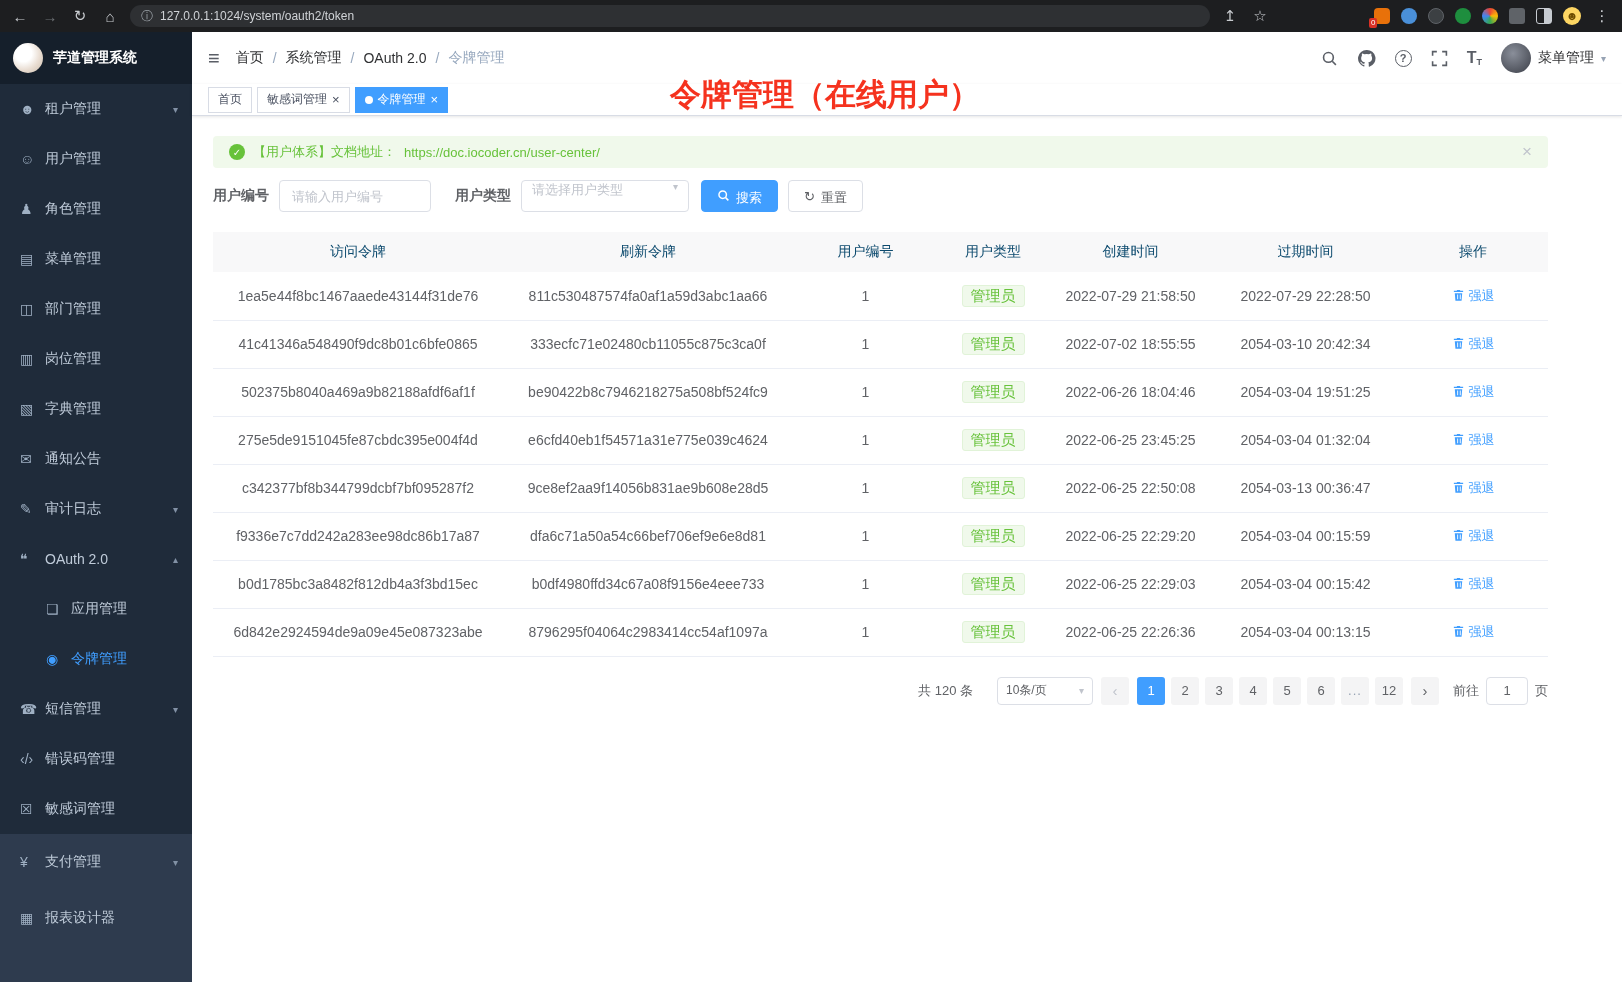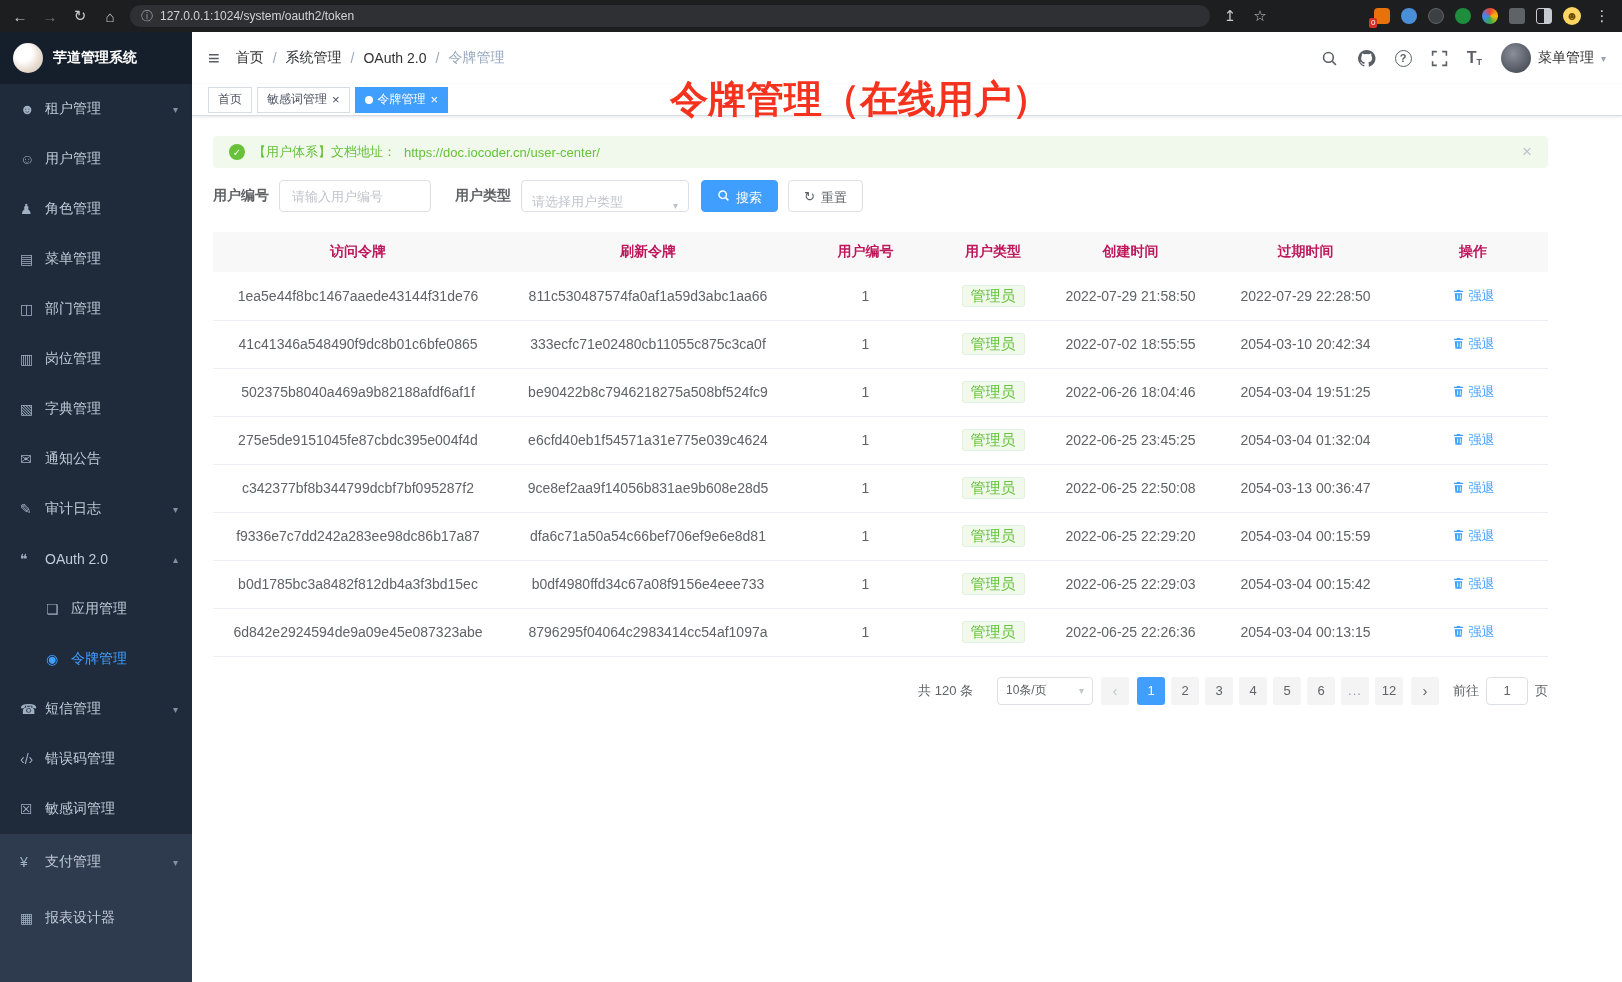--- a/index.html
+++ b/index.html
@@ -71,47 +71,47 @@
   .alert{height:32px;background:var(--success-bg,#f0f9eb);border-radius:4px;display:flex;align-items:center;gap:8px;padding:0 16px;font-size:13px;color:var(--success,#67c23a)}
   .alert-check{width:16px;height:16px;border-radius:50%;background:var(--success,#67c23a);color:#fff;font-size:10px;display:inline-flex;align-items:center;justify-content:center;flex-shrink:0}
   .alert-link{color:var(--success,#67c23a);text-decoration:none;cursor:pointer}
   .alert-close{margin-left:auto;color:#c0c4cc;font-size:17px;cursor:pointer}
 
   .filter{display:flex;align-items:center;gap:10px;margin-top:12px;font-size:14px}
   .f-label{font-weight:bold;color:#606266}
   .lbl2{margin-left:14px}
   .f-input{width:152px;height:32px;border:1px solid #dcdfe6;border-radius:4px;padding:0 12px;font-size:13px;color:#606266;outline:none}
   .f-input::placeholder{color:#c0c4cc}
-  .f-select{width:168px;height:32px;border:1px solid #dcdfe6;border-radius:4px;display:flex;align-items:flex-end;justify-content:space-between;padding:0 10px;font-size:13px;color:#c0c4cc;cursor:pointer;background:#fff}
+  .f-select{width:168px;height:32px;border:1px solid #dcdfe6;border-radius:4px;display:flex;align-items:flex-start;justify-content:space-between;padding:0 10px;font-size:13px;color:#c0c4cc;cursor:pointer;background:#fff}
   .caret{color:#c0c4cc;font-size:10px}
   .btn{height:32px;border-radius:4px;border:1px solid #dcdfe6;background:#fff;color:#606266;font-size:13px;padding:8px 15px;display:inline-flex;gap:6px;cursor:pointer;font-family:inherit}
   .btn.primary{background:var(--accent,#409eff);border-color:var(--accent,#409eff);color:#fff;margin-left:2px}
   .r-ic{font-size:13px}
 
   .table{width:100%;border-collapse:collapse;table-layout:fixed;margin-top:20px;font-size:14px;color:#606266}
-  .table th{height:40px;background:#f8f8f9;color:#be185d;font-weight:bold;text-align:center;font-size:14px}
+  .table th{height:40px;background:#f8f8f9;color:#0c4a6e;font-weight:normal;text-align:center;font-size:14px}
   .table td{height:48px;border-bottom:1px solid #ebeef5;text-align:center;overflow:hidden;white-space:nowrap}
   .col0,.col1{width:290px}.col2{width:145px}.col3{width:110px}.col4{width:165px}.col5{width:185px}.col6{width:150px}
   .badge{display:inline-block;background:var(--success-bg,#f0f9eb);border:1px solid #e1f3d8;color:var(--success,#67c23a);font-size:15px;height:22px;line-height:20px;padding:0 8px;border-radius:3px}
   .action{color:var(--accent,#409eff);font-size:13px;display:inline-flex;align-items:center;gap:4px;cursor:pointer;text-decoration:none}
   .trash-ic{flex-shrink:0}
 
   .pager{display:flex;align-items:center;justify-content:flex-end;gap:8px;margin-top:20px;font-size:13px;color:#606266}
   .total{margin-right:16px}
   .size-select{width:96px;height:28px;border:1px solid #dcdfe6;border-radius:4px;display:flex;align-items:center;justify-content:space-between;padding:0 8px;font-size:12px;color:#606266;cursor:pointer;background:#fff}
   .pages{display:inline-flex;gap:6px}
   .page-btn{min-width:28px;height:28px;border:none;background:#f4f4f5;color:#606266;border-radius:3px;font-size:13px;cursor:pointer;font-family:inherit}
   .page-btn.active{background:var(--accent,#409eff);color:#fff}
   .page-btn.more{letter-spacing:1px;color:#97a3b4}
   .page-btn.nav{font-size:15px}
   .page-btn.prev{color:#c0c4cc}
   .goto{display:inline-flex;align-items:center;gap:7px;margin-left:6px}
   .goto-input{width:42px;height:28px;border:1px solid #dcdfe6;border-radius:4px;text-align:center;font-size:13px;color:#606266;outline:none}
 
-  .annotation{position:absolute;left:478px;top:42px;font-size:38px;font-weight:bold;color:var(--annotation,#f5321e);z-index:20;pointer-events:none;white-space:nowrap}
+  .annotation{position:absolute;left:478px;top:42px;font-size:31px;font-weight:bold;color:var(--annotation,#f5321e);z-index:20;pointer-events:none;white-space:nowrap}
 </style>
 </head>
 <body>
 
 <div class="screen">
 
   <div class="browser">
     <span class="nav-ic">←</span>
     <span class="nav-ic dim">→</span>
     <span class="nav-ic">↻</span>

